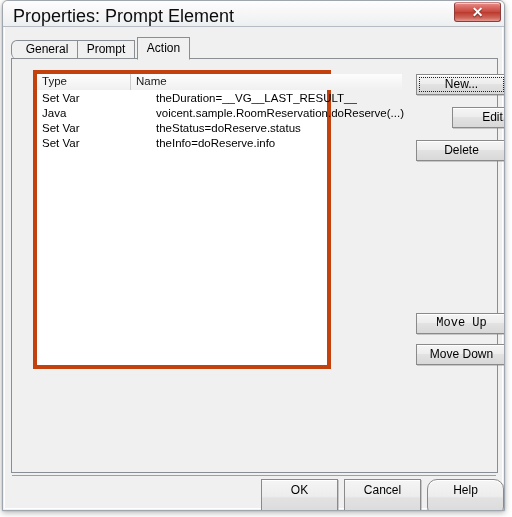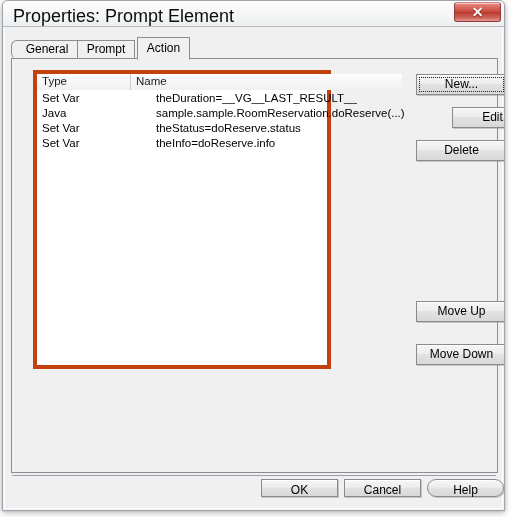--- a/index.html
+++ b/index.html
@@ -207,21 +207,21 @@
   }
   .side-btn {
     left: 413px;
     width: 91px;
     height: 21px;
     line-height: 19px;
   }
   #btn-new  { top: 73px; }
   #btn-edit { top: 106px; margin-left: 36px; }
   #btn-delete { top: 139px; }
-  #btn-moveup { top: 300px; }
+  #btn-moveup { top: 312px; font-family: Liberation Mono, monospace; }
   #btn-movedown { top: 343px; }
 
   .focus-ring {
     position: absolute;
     left: 2px; top: 2px; right: 2px; bottom: 2px;
     border: 1px dotted #222222;
     box-sizing: border-box;
     pointer-events: none;
   }
 
@@ -230,21 +230,21 @@
     position: absolute;
     left: 9px;
     top: 474px;
     width: 484px;
     height: 1px;
     background: #9aa0a6;
   }
   .bottom-btn {
     top: 478px;
     width: 77px;
-    height: 18px;
+    height: 38px;
     line-height: 20px;
   }
   #btn-ok     { left: 258px; }
   #btn-cancel { left: 341px; }
   #btn-help   { left: 424px; border-radius: 10px; }
 </style>
 </head>
 <body>
 
 <div id="window">
@@ -270,21 +270,21 @@
       <div class="col-head" id="col-type">Type</div>
       <div class="col-head" id="col-name">Name</div>
     </div>
     <div id="list-body">
       <div class="list-row">
         <div class="cell cell-type">Set Var</div>
         <div class="cell cell-name">theDuration=__VG__LAST_RESULT__</div>
       </div>
       <div class="list-row">
         <div class="cell cell-type">Java</div>
-        <div class="cell cell-name">sample.sample.RoomReservation.doReserve(...)</div>
+        <div class="cell cell-name">voicent.sample.RoomReservation.doReserve(...)</div>
       </div>
       <div class="list-row">
         <div class="cell cell-type">Set Var</div>
         <div class="cell cell-name">theStatus=doReserve.status</div>
       </div>
       <div class="list-row">
         <div class="cell cell-type">Set Var</div>
         <div class="cell cell-name">theInfo=doReserve.info</div>
       </div>
     </div>

